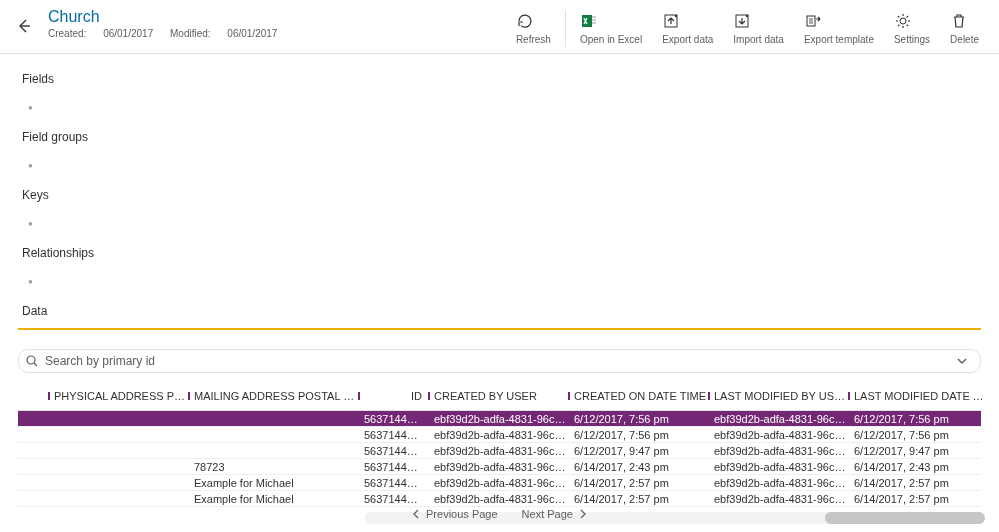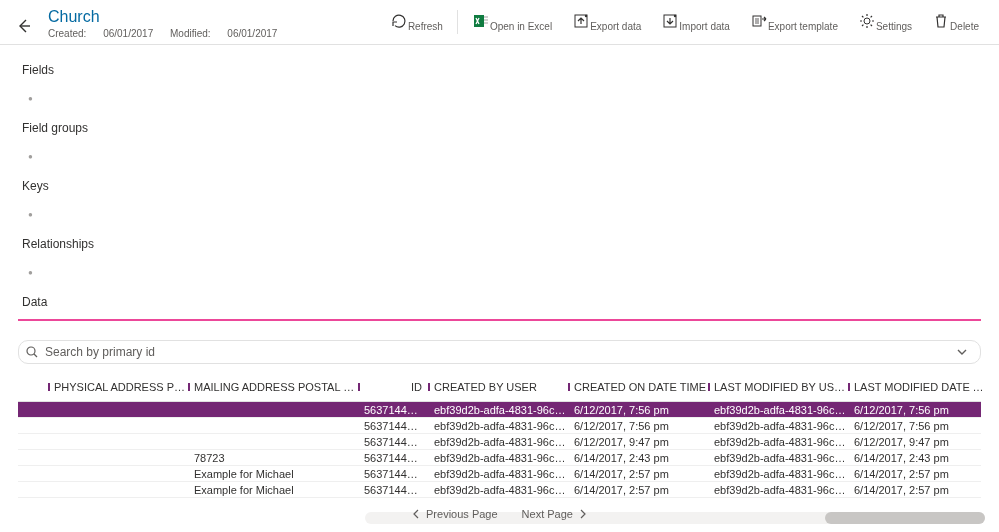--- a/index.html
+++ b/index.html
@@ -6,28 +6,28 @@
   body { font-family: "Segoe UI", -apple-system, Arial, sans-serif; font-size: 12px; color: #323130; background: #fff; width: 999px; height: 532px; overflow: hidden; position: relative; }
   
   .topbar { display: flex; align-items: flex-start; padding: 8px 10px 4px 10px; border-bottom: 1px solid #e1e1e1; }
   .back-btn { width: 28px; height: 28px; display: flex; align-items: center; justify-content: center; margin-right: 10px; cursor: pointer; margin-top: 4px; }
   .title-block { flex: 0 0 auto; }
   .page-title { font-size: 16px; font-weight: 400; color: #0369a1; }
   .meta-line { font-size: 10px; color: #605e5c; margin-top: 2px; }
   .meta-line span { margin-right: 14px; }
   .topbar-spacer { flex: 1; }
   .cmd-group { display:flex; align-items:flex-start; }
-  .cmd { display:flex; flex-direction:row; align-items:flex-end; justify-content:flex-start; padding: 2px 10px 4px 10px; cursor:pointer; min-width:48px; }
+  .cmd { display:flex; flex-direction:column; align-items:flex-start; justify-content:flex-start; padding: 2px 10px 4px 10px; cursor:pointer; min-width:48px; }
   .cmd-icon { height: 22px; display:flex; align-items:center; justify-content:center; }
   .cmd-label { font-size: 10px; color:#605e5c; margin-top: 2px; white-space: nowrap; }
   .vsep { width:1px; background:#e1e1e1; margin: 2px 4px; align-self: stretch; }
   
   .tabs { display:flex; gap: 0; padding: 14px 18px 0 18px; font-size: 12px; color:#323130; border-bottom: 1px solid transparent; flex-direction: column; }
   .tab { padding: 4px 4px 10px 4px; cursor:pointer; }
-  .tab.active { border-bottom: 2px solid #ec4899; font-weight:400; }
+  .tab.active { border-bottom: 2px solid #eab308; font-weight:400; }
   .tab-sep { color:#a19f9d; padding: 4px 10px 10px 10px; font-size:8px; line-height:16px; }
   
   .content { padding: 18px 18px 0 18px; }
   .search-row { display:flex; align-items:center; border:1px solid #e1e1e1; border-radius:10px; padding:4px 6px; }
   .search-row input { flex:1; border:none; outline:none; font-size:12px; color:#323130; background:transparent; }
   .search-row input::placeholder { color:#605e5c; }
   .chev { padding:0 6px; cursor:pointer; color:#605e5c; }
   
   .grid { margin-top: 8px; }
   .ghead { display:flex; align-items:center; height:30px; font-size:11px; color:#323130; border-bottom:1px solid #e1e1e1; }

